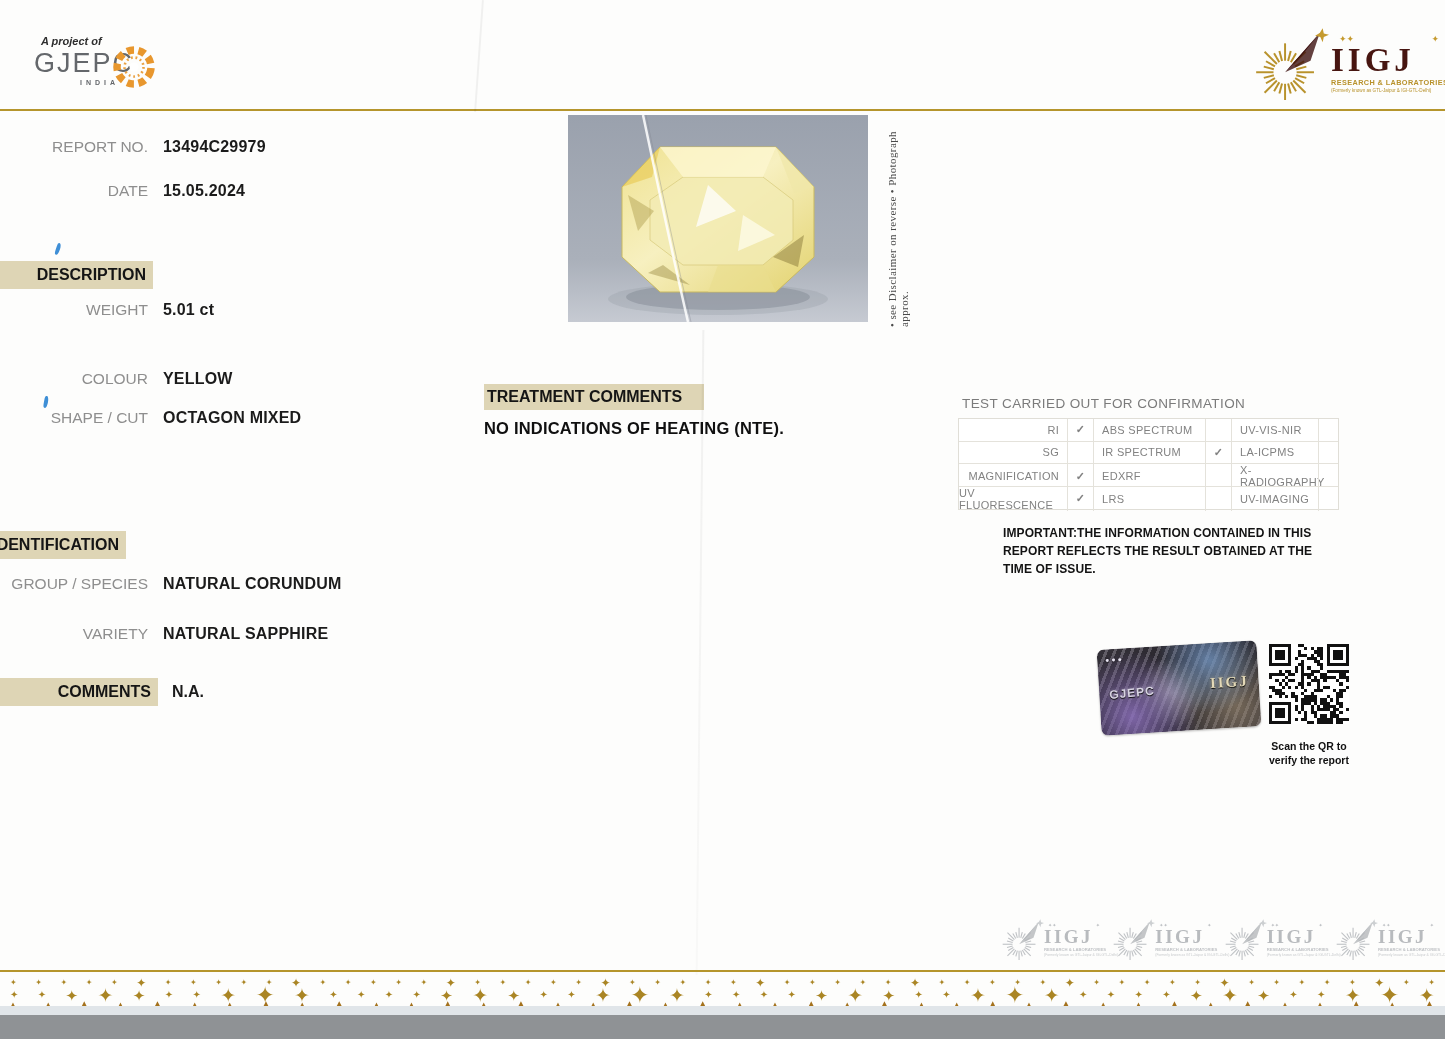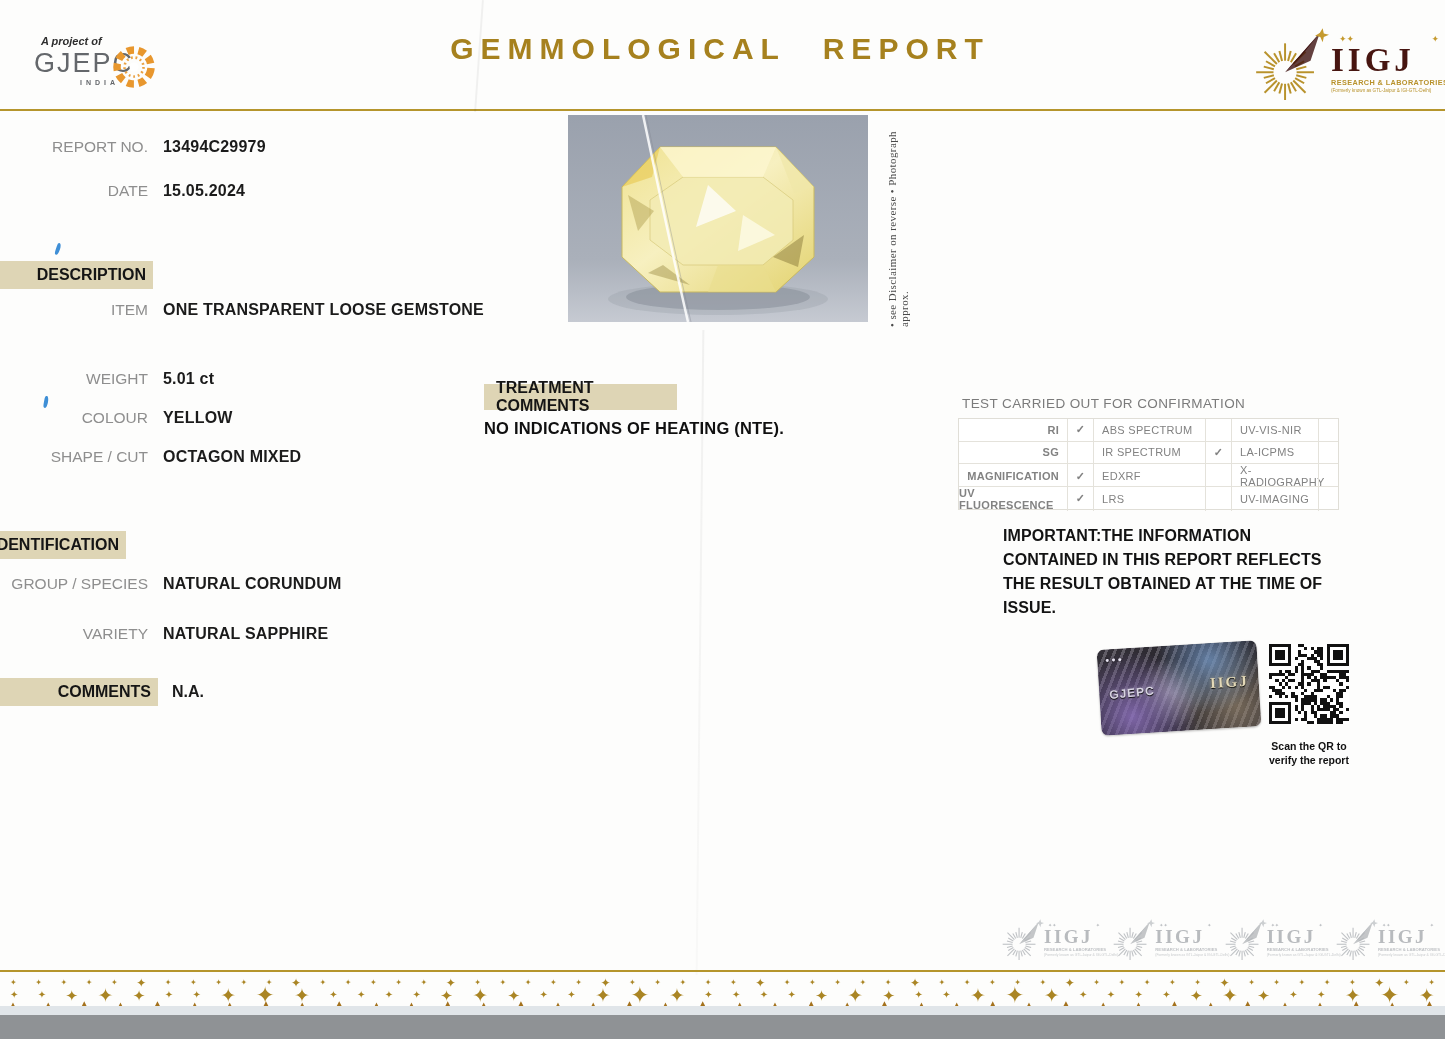--- a/index.html
+++ b/index.html
@@ -46,26 +46,26 @@
 
   
   .treat-text{position:absolute;left:484px;top:419px;font-weight:bold;font-size:16.5px;color:#101010;letter-spacing:.2px;}
 
   
   .tests-title{position:absolute;left:962px;top:396px;font-size:13.5px;color:#7b7b7b;letter-spacing:.4px;}
   .tests-table{position:absolute;left:958px;top:418px;width:381px;border:1px solid #e0ded7;background:#fff;}
   .trow{display:grid;grid-template-columns:108px 26px 112px 26px 87px 20px;height:22.5px;border-bottom:1px solid #e4e2db;}
   .trow:last-child{border-bottom:none;}
   .trow span{display:flex;align-items:center;border-left:1px solid #e4e2db;font-size:11px;color:#828282;letter-spacing:.3px;}
-  .trow span:first-child{border-left:none;font-weight:bold;}
+  .trow span:first-child{border-left:none;}
   .tlabel.r{justify-content:flex-end;padding-right:8px;}
   .tlabel.l{padding-left:8px;}
   .tcheck{justify-content:center;color:#c6b485;font-weight:bold;font-size:13px;}
 
-  .important{position:absolute;left:1003px;top:524px;width:340px;font-size:16px;font-weight:bold;
+  .important{position:absolute;left:1003px;top:524px;width:340px;font-size:12px;font-weight:bold;
       color:#131313;line-height:1.5;letter-spacing:.1px;}
 
   
   .holo{position:absolute;left:1099px;top:645px;width:160px;height:86px;border-radius:7px;transform:rotate(-3.5deg);
       background:
         radial-gradient(circle at 20% 80%, rgba(150,120,200,.8), transparent 45%),
         radial-gradient(circle at 70% 20%, rgba(120,160,210,.7), transparent 40%),
         radial-gradient(circle at 45% 55%, rgba(220,220,235,.55), transparent 35%),
         radial-gradient(circle at 85% 75%, rgba(170,150,120,.6), transparent 45%),
         repeating-linear-gradient(115deg, rgba(255,255,255,.14) 0 3px, rgba(0,0,0,.28) 3px 8px),
@@ -109,21 +109,20 @@
     <div class="gjepc-proj" data-name="gjepc-project-of">A project of</div>
     <div class="gjepc-name" data-name="gjepc-name">GJEPC</div>
     <div class="gjepc-india" data-name="gjepc-country">INDIA</div>
     <svg class="gjepc-icon" data-name="gjepc-sunburst-icon" width="46" height="46" viewBox="0 0 46 46">
       <circle cx="23" cy="23" r="17" fill="none" stroke="#e8972e" stroke-width="7.5" stroke-dasharray="7 4.5" transform="rotate(12 23 23)"></circle>
       <circle cx="23" cy="23" r="9.5" fill="none" stroke="#e8972e" stroke-width="2.6" stroke-dasharray="1.8 2.8" opacity=".9"></circle>
       <circle cx="23" cy="23" r="4.5" fill="#ffffff"></circle>
     </svg>
   </div>
 
-  <div class="page-title" data-name="page-title">GEMMOLOGICAL REPORT</div>
 
   <div class="iigj" data-name="iigj-logo">
     <span data-name="iigj-starburst-slot" id="iigj-burst"><svg width="74" height="74" viewBox="0 0 64 64" data-name="iigj-starburst-icon">
           <line x1="36.0" y1="40.0" x2="51.0" y2="40.0" stroke="#b8922c" stroke-width="1.7"></line>
           <line x1="35.7" y1="42.6" x2="44.4" y2="44.9" stroke="#b8922c" stroke-width="1.7"></line>
           <line x1="34.7" y1="45.0" x2="42.5" y2="49.5" stroke="#b8922c" stroke-width="1.7"></line>
           <line x1="33.1" y1="47.1" x2="43.7" y2="57.7" stroke="#b8922c" stroke-width="1.7"></line>
           <line x1="31.0" y1="48.7" x2="35.5" y2="56.5" stroke="#b8922c" stroke-width="1.7"></line>
           <line x1="28.6" y1="49.7" x2="30.9" y2="58.4" stroke="#b8922c" stroke-width="1.7"></line>
           <line x1="26.0" y1="50.0" x2="26.0" y2="65.0" stroke="#b8922c" stroke-width="1.7"></line>
@@ -172,24 +171,20 @@
     <div class="kv-row">
       <span class="kv-label" data-name="date-label">DATE</span>
       <span class="kv-value" data-name="date-value">15.05.2024</span>
     </div>
   </div>
 
   <div class="blue-mark" style="left:56px;top:243px;transform:rotate(18deg)" data-name="blue-ink-mark"></div>
   <div class="tan-box tan-right" style="left:0;top:261px;width:153px;height:28px" data-name="description-section-header">DESCRIPTION</div>
   <div class="kv-abs desc-fields" style="top:301px" data-name="description-fields">
       <div class="kv-row" data-name="field-row">
-        <span class="kv-label" data-name="field-label">ITEM</span>
-        <span class="kv-value" data-name="field-value">ONE TRANSPARENT LOOSE GEMSTONE</span>
-      </div>
-      <div class="kv-row" data-name="field-row">
         <span class="kv-label" data-name="field-label">WEIGHT</span>
         <span class="kv-value" data-name="field-value">5.01 ct</span>
       </div>
       <div class="kv-row" data-name="field-row">
         <span class="kv-label" data-name="field-label">COLOUR</span>
         <span class="kv-value" data-name="field-value">YELLOW</span>
       </div>
       <div class="kv-row" data-name="field-row">
         <span class="kv-label" data-name="field-label">SHAPE / CUT</span>
         <span class="kv-value" data-name="field-value">OCTAGON MIXED</span>
@@ -240,21 +235,21 @@
       <polygon points="95,150 122,170 80,158" fill="#9c8b45" opacity=".45"></polygon>
       <polygon points="60,80 86,96 70,116" fill="#b3a356" opacity=".5"></polygon>
       <polygon points="208,32 246,72 226,78" fill="#efe7a8" opacity=".7"></polygon>
       <polygon points="150,150 195,150 208,177 140,177" fill="#e9dd8d" opacity=".6"></polygon>
       <path d="M75,0 C84,42 100,120 120,207" stroke="#ffffff" stroke-width="2.5" fill="none" opacity=".85"></path>
       <path d="M78,0 C87,42 103,120 123,207" stroke="#7d828d" stroke-width="1" fill="none" opacity=".35"></path>
     </svg>
   </div>
   <div class="photo-note" data-name="photo-side-note">• see Disclaimer on reverse • Photograph approx.</div>
 
-  <div class="tan-box" style="left:484px;top:384px;width:193px;height:26px;padding-left:12px" data-name="treatment-section-header">TREATMENT COMMENTS</div>
+  <div class="tan-box" style="left:484px;top:384px;width:220px;height:26px;padding-left:3px" data-name="treatment-section-header">TREATMENT COMMENTS</div>
   <div class="treat-text" data-name="treatment-text">NO INDICATIONS OF HEATING (NTE).</div>
 
   <div class="tests-title" data-name="tests-title">TEST CARRIED OUT FOR CONFIRMATION</div>
   <div class="tests-table" data-name="tests-table">
       <div class="trow" data-name="tests-row">
         <span class="tlabel r" data-name="test-name">RI</span>
         <span class="tcheck" data-name="check-icon">✓</span>
         <span class="tlabel l" data-name="test-name">ABS SPECTRUM</span>
         <span class="tcheck" data-name="empty-checkbox"></span>
         <span class="tlabel l" data-name="test-name">UV-VIS-NIR</span>

